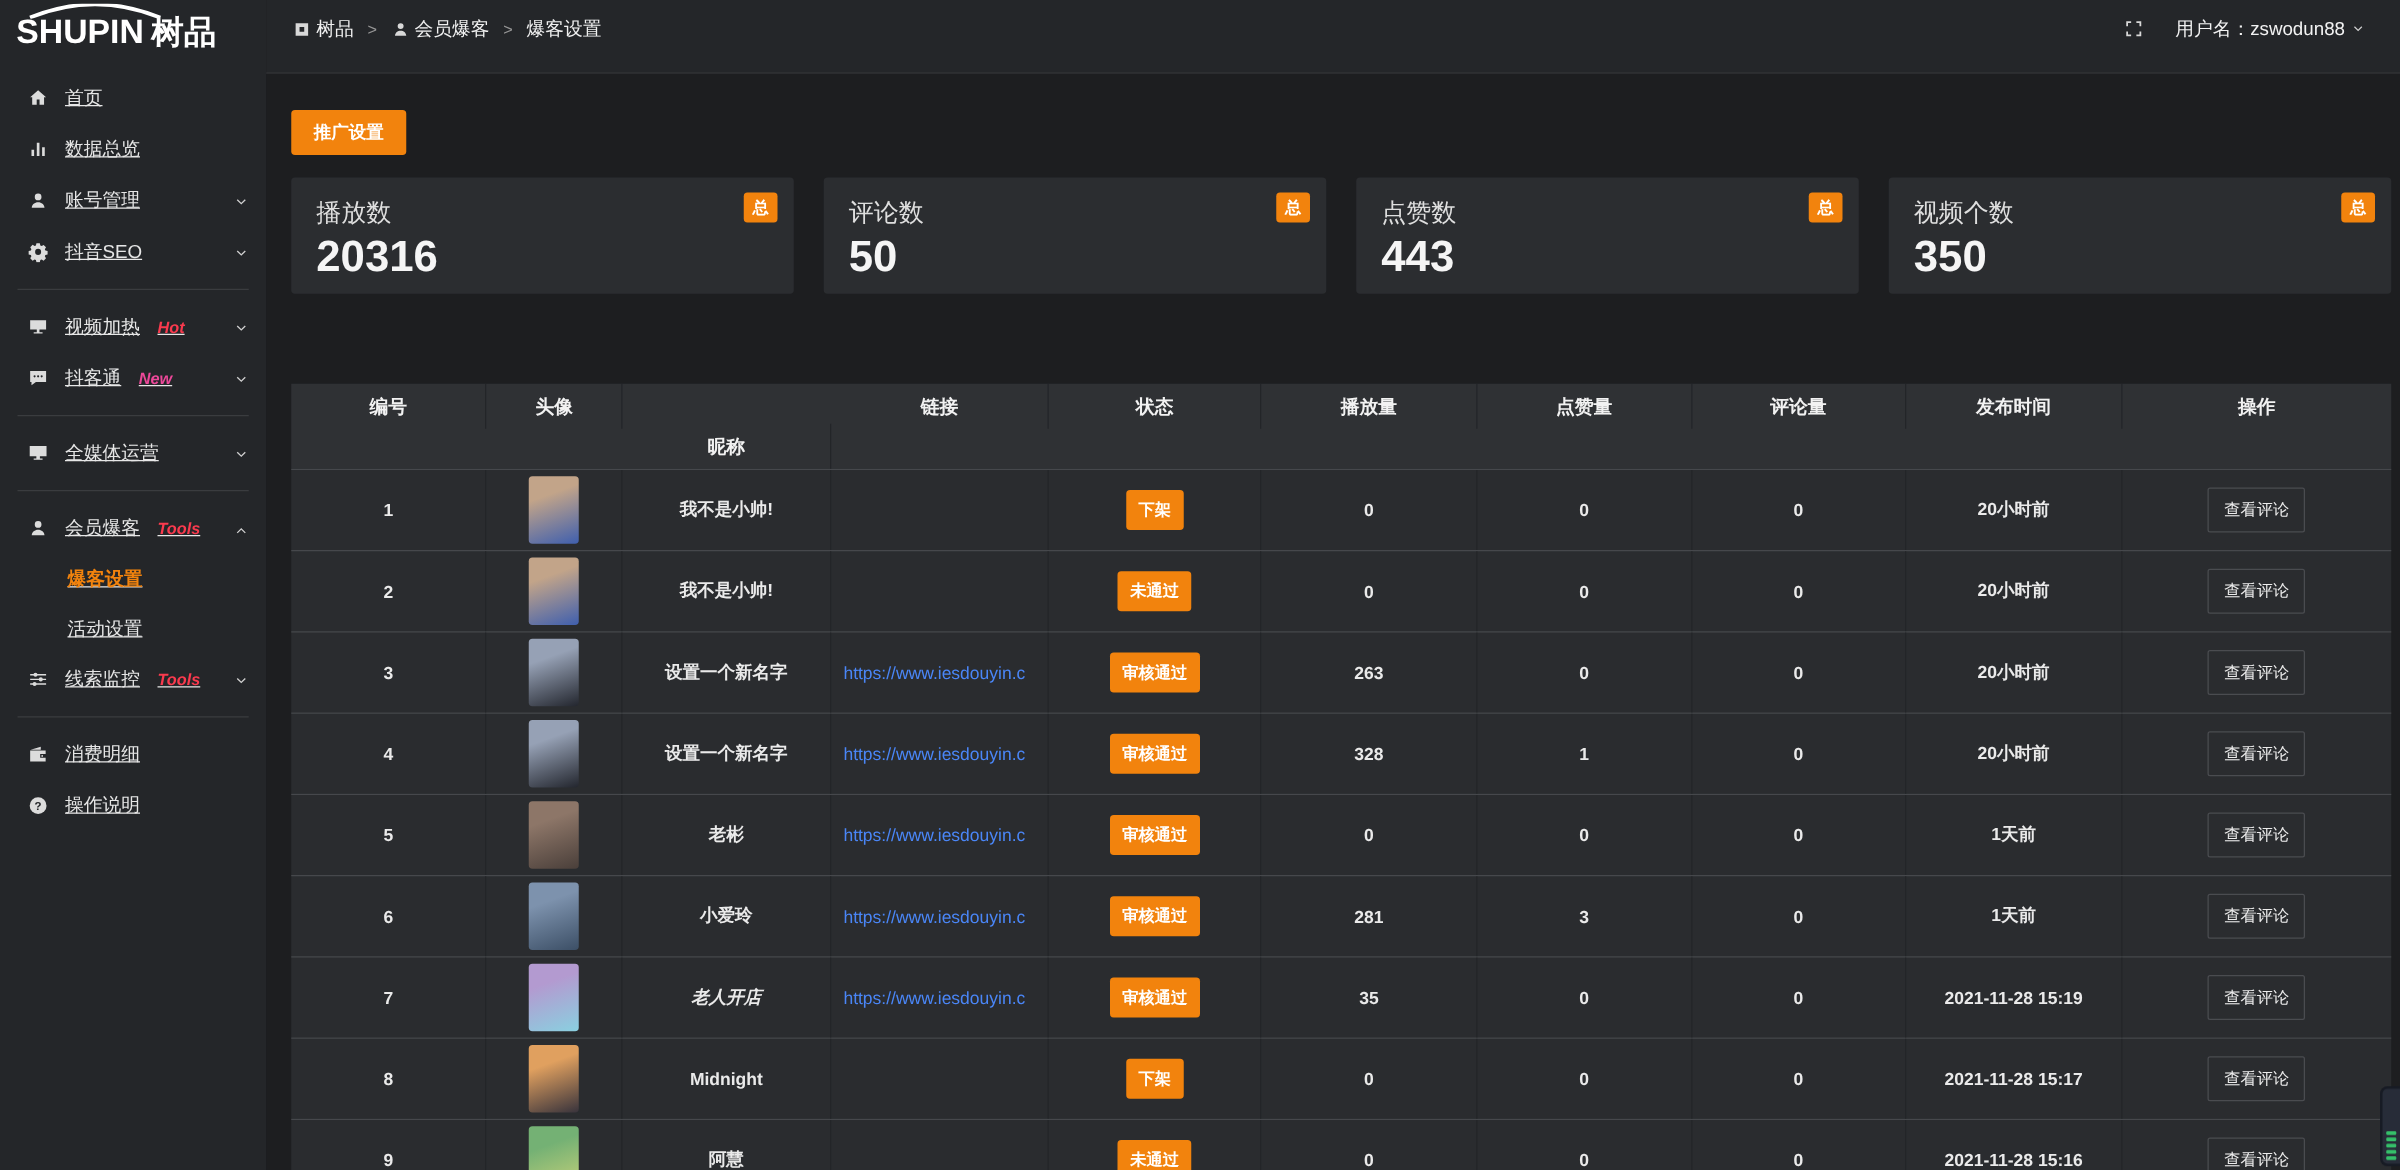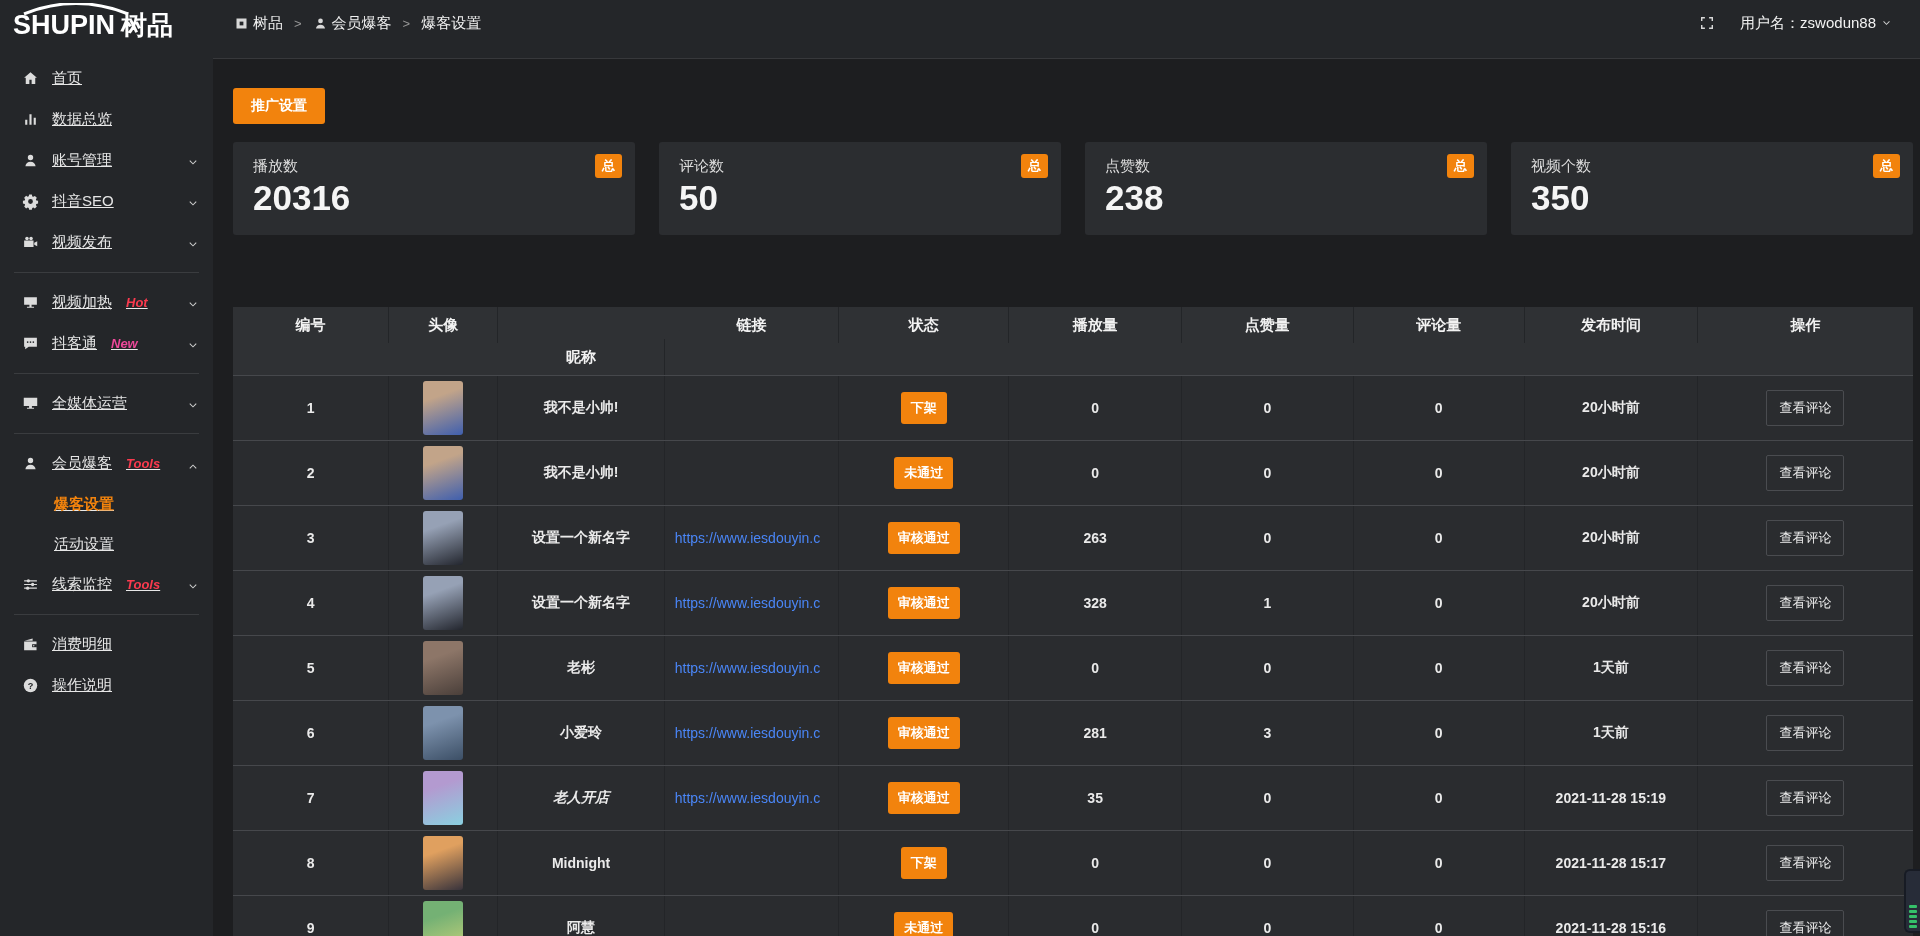--- a/index.html
+++ b/index.html
@@ -42,21 +42,21 @@
   .username { font-size:15px; color:#f2f2f2; display:flex; align-items:center; cursor:pointer; }
   .username .un-chev { width:11px; height:11px; margin-left:5px; display:flex; }
   .username svg { fill:#cfcfcf; }
 
   .content { flex:1; padding:0 7px 0 20px; background:#1d1e20; overflow:hidden; }
   .promo-btn { display:inline-block; margin-top:29px; background:#f2830d; color:#fff;
     font-size:14px; font-weight:700; padding:9px 18px; border-radius:3px; border:none; cursor:pointer; }
 
   .cards { display:flex; gap:24px; margin-top:18px; }
   .card { flex:1; height:93px; background:#2b2d30; border-radius:3px; position:relative; padding:15px 20px; }
-  .card-label { font-size:15px; color:#dedede; }
+  .card-label { font-size:20px; color:#dedede; }
   .card-value { font-size:35px; font-weight:600; color:#f5f5f5; margin-top:4px; line-height:1; }
   .card-badge { position:absolute; top:12px; right:13px; background:#f2830d; color:#fff;
     font-size:13px; font-weight:700; padding:3px 7px; border-radius:3px; }
 
   .table { margin-top:72px; }
   .tr { display:flex; background:#2a2c2f; }
   .tr.head { background:#2f3134; }
   .tr + .tr { border-top:1px solid #46484c; }
   .td, .th { display:flex; align-items:center; justify-content:center; overflow:hidden;
     border-right:1px solid #232528; }
@@ -122,33 +122,20 @@
           <span class="mi-icon">
             <svg viewBox="0 0 24 24" xmlns="http://www.w3.org/2000/svg">
               <path fill-rule="evenodd" d="M13.9 2.2h-3.8l-.6 2.5-1.5.6-2.2-1.3-2.7 2.7L4.4 9l-.6 1.5-2.5.6v3.8l2.5.6.6 1.5-1.3 2.2 2.7 2.7 2.2-1.3 1.5.6.6 2.5h3.8l.6-2.5 1.5-.6 2.2 1.3 2.7-2.7-1.3-2.2.6-1.5 2.5-.6v-3.8l-2.5-.6-.6-1.5 1.3-2.2-2.7-2.7-2.2 1.3-1.5-.6zM12 15.4a3.4 3.4 0 1 1 0-6.8 3.4 3.4 0 0 1 0 6.8z"></path>
             </svg>
           </span>
           <span class="mi-label">抖音SEO</span>
           <span class="mi-chevron"><svg viewBox="0 0 24 24" xmlns="http://www.w3.org/2000/svg">
               <path d="M4.8 8.2 12 15.2l7.2-7 -1.5-1.5L12 12.3 6.3 6.7z"></path>
             </svg></span>
         </div>
-        <div class="menu-item">
-          <span class="mi-icon">
-            <svg viewBox="0 0 24 24" xmlns="http://www.w3.org/2000/svg">
-              <circle cx="7" cy="6.3" r="2.5"></circle>
-              <circle cx="12.8" cy="6.3" r="2.5"></circle>
-              <path d="M3 9.3h13.3v9.2H3zM17.3 12.3l4.2-2.1v7.2l-4.2-2.1z"></path>
-            </svg>
-          </span>
-          <span class="mi-label">视频发布</span>
-          <span class="mi-chevron"><svg viewBox="0 0 24 24" xmlns="http://www.w3.org/2000/svg">
-              <path d="M4.8 8.2 12 15.2l7.2-7 -1.5-1.5L12 12.3 6.3 6.7z"></path>
-            </svg></span>
-        </div>
         <div class="menu-divider"></div>
         <div class="menu-item">
           <span class="mi-icon">
             <svg viewBox="0 0 24 24" xmlns="http://www.w3.org/2000/svg">
               <path d="M3 4.5h18V15H3zM10.5 15h3v3h3.5v1.5H7V18h3.5z"></path>
             </svg>
           </span>
           <span class="mi-label">视频加热</span>
           <span class="mi-badge" style="color: rgb(250, 58, 78);">Hot</span>
           <span class="mi-chevron"><svg viewBox="0 0 24 24" xmlns="http://www.w3.org/2000/svg">
@@ -291,21 +278,21 @@
             <div class="card-value">20316</div>
             <span class="card-badge">总</span>
           </div>
           <div class="card">
             <div class="card-label">评论数</div>
             <div class="card-value">50</div>
             <span class="card-badge">总</span>
           </div>
           <div class="card">
             <div class="card-label">点赞数</div>
-            <div class="card-value">238</div>
+            <div class="card-value">443</div>
             <span class="card-badge">总</span>
           </div>
           <div class="card">
             <div class="card-label">视频个数</div>
             <div class="card-value">350</div>
             <span class="card-badge">总</span>
           </div>
         </div>
 
       <div class="table" id="table">

